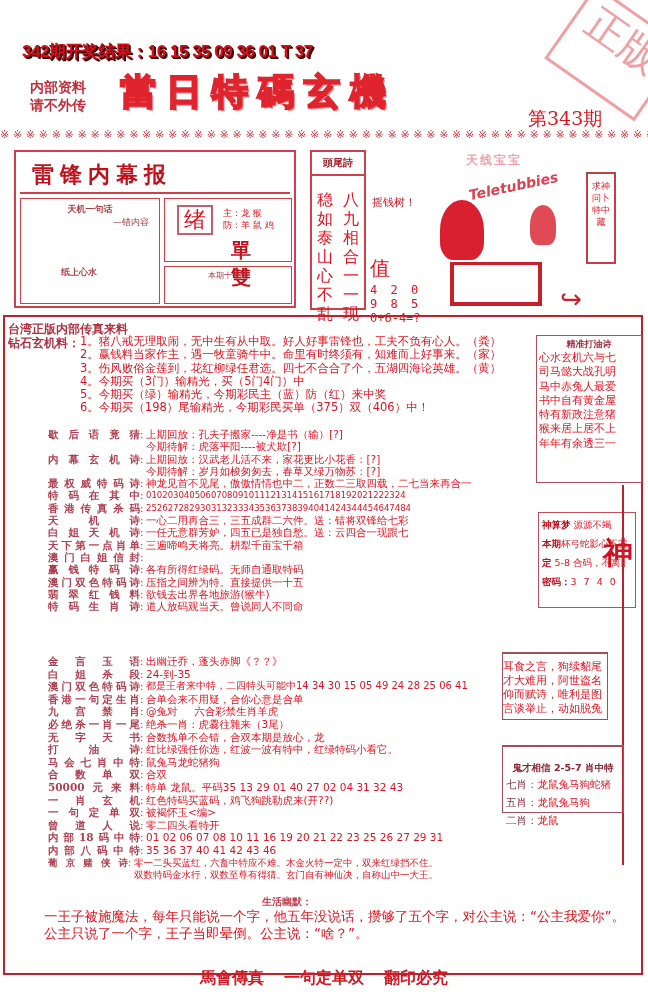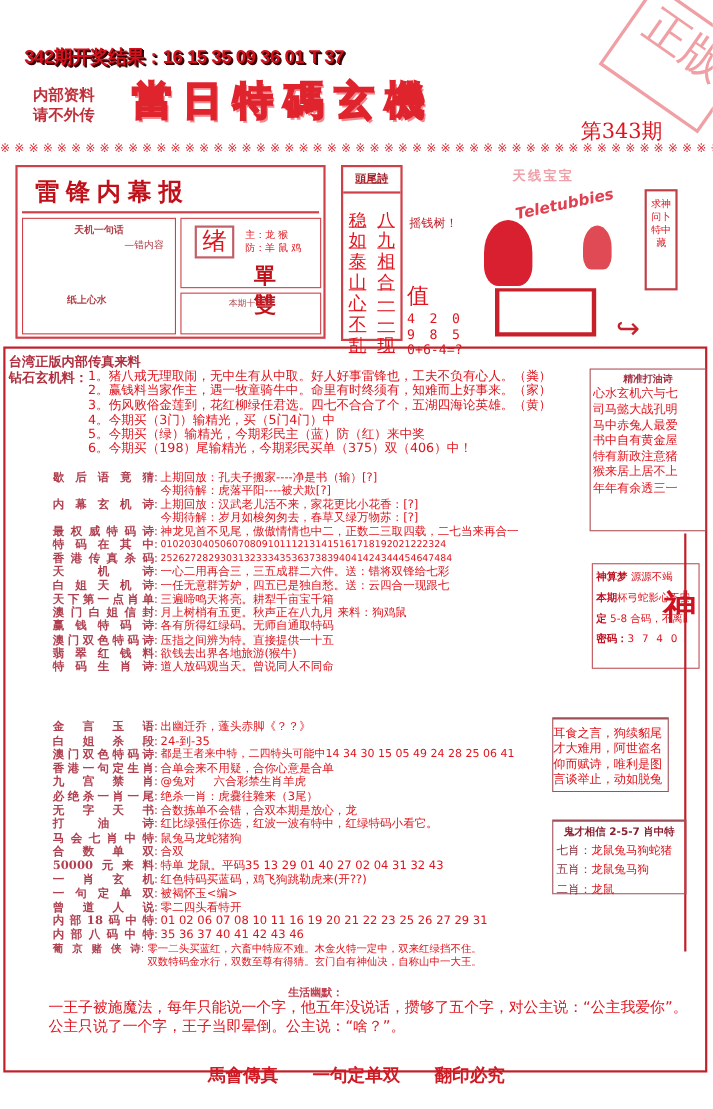--- a/index.html
+++ b/index.html
@@ -20,21 +20,21 @@
   .leifeng { left: 14px; top: 150px; width: 282px; height: 158px; border: 2px solid #d04048; }
   .leifeng .title { position:absolute; left: 4px; top: 2px; right: 4px; height: 40px; border-bottom: 2px solid #d04048; font-family: "DejaVu Serif", serif; font-weight: bold; font-size: 22px; color: #c0101a; padding: 6px 12px; letter-spacing: 6px; }
   .leifeng .l-box { position:absolute; left: 4px; top: 46px; width: 140px; height: 106px; border: 1px solid #d04048; font-size: 9px; color:#b04048; }
   .leifeng .r-box { position:absolute; left: 148px; top: 46px; width: 128px; height: 64px; border: 1px solid #d04048; }
   .leifeng .r-box2 { position:absolute; left: 148px; top: 114px; width: 128px; height: 38px; border: 1px solid #d04048; font-size: 8px; color:#b04048; text-align:center; padding-top:3px;}
   .xu { position:absolute; left: 12px; top: 6px; width: 36px; height: 30px; border: 2px solid #c06068; font-size: 22px; color: #e0141e; text-align:center; line-height: 26px; }
   .small-red { font-size: 9px; color: #e0141e; }
   .dan-shuang { position:absolute; left: 66px; top: 38px; font-size: 20px; font-weight: bold; color: #c0101a; letter-spacing: 12px; font-family:"DejaVu Serif", serif; }
 
   
-  .poem { left: 310px; top: 150px; width: 56px; height: 160px; border: 2px solid #d04048; text-decoration: underline; }
+  .poem { left: 310px; top: 150px; width: 56px; height: 160px; border: 2px solid #d04048; }
   .poem .head { height: 24px; border-bottom: 2px solid #d04048; font-size: 10px; font-weight: bold; text-align: center; line-height: 22px; color: #a02028; }
   .poem .cols { display: flex; justify-content: space-around; padding-top: 14px; }
   .poem .col { width: 18px; font-size: 16px; line-height: 19px; color: #e0141e; text-align: center; word-break: break-all; }
 
   .zhi { left: 370px; top: 255px; font-size: 20px; color: #e0141e; }
   .nums { left: 370px; top: 283px; font-size: 12px; line-height: 14px; color: #e0141e; font-family: "DejaVu Sans Mono", monospace; letter-spacing: 3px; }
 
   
   .tele-word { left: 468px; top: 178px; font-size: 14px; font-weight: bold; color: #e04050; transform: rotate(-12deg); font-style: italic; }
   .tele-title { left: 466px; top: 152px; font-size: 12px; color: #f0a0a8; font-weight: bold; letter-spacing: 2px; }
@@ -62,28 +62,28 @@
 
   .side-poem { left: 536px; top: 335px; width: 106px; height: 148px; border: 1px solid #b05058; padding: 2px 2px; }
   .side-poem .h { font-size: 9px; font-weight:bold; color:#a03040; text-align:center; }
   .side-poem .l { font-size: 11px; color: #e0141e; line-height: 14.3px; white-space: nowrap; overflow: hidden; }
 
   .dream { left: 538px; top: 512px; width: 98px; height: 96px; border: 1px solid #c05058; font-size: 9.5px; line-height: 19px; padding: 2px 3px; color: #e0141e; }
   .dream .k { color: #c01020; font-weight: bold; }
   .dream .shen { position:absolute; right: 2px; top: 30px; font-size: 30px; color: #d01020; font-family: "DejaVu Serif", serif; font-weight: bold; }
 
   .idiom { left: 502px; top: 652px; width: 106px; height: 68px; border: 1px solid #a05058; border-top-width: 2px; font-size: 11px; line-height: 14px; color: #e0141e; text-align: left; padding-top: 6px; }
-  .ghost { left: 502px; top: 745px; width: 122px; height: 68px; border: 1px solid #a05058; border-top-width: 2px; font-size: 10.5px; line-height: 18px; color: #e0141e; padding: 3px 3px; }
+  .ghost { left: 502px; top: 745px; width: 122px; height: 68px; border: 1px solid #a05058; border-top-width: 2px; font-size: 10.5px; line-height: 18px; color: #e0141e; padding: 14px 3px; }
   .ghost .h { font-size: 9.5px; font-weight: bold; color: #8a2030; text-align:center; line-height: 14px; }
   .ghost .k { color: #8a3040; font-family:"DejaVu Serif", serif; }
 
   .humor-label { left: 262px; top: 895px; font-size: 10px; font-weight: bold; color: #c04050; }
   .humor { left: 44px; top: 908px; font-size: 13.5px; line-height: 17px; color: #e0141e; white-space: nowrap; }
 
-  .footer { left: 0; top: 968px; width: 648px; display: flex; justify-content: center; gap: 31px; font-family: "DejaVu Serif", serif; font-weight: bold; font-size: 16px; color: #d01a24; }
+  .footer { left: 0; top: 968px; width: 648px; display: flex; justify-content: center; gap: 20px; font-family: "DejaVu Serif", serif; font-weight: bold; font-size: 16px; color: #d01a24; }
   .vline { left: 622px; top: 485px; width: 2px; height: 380px; background: #c02028; }
 </style>
 </head>
 <body>
 
 <div class="abs result-line">342期开奖结果：16 15 35 09 36 01 T 37</div>
 <div class="abs internal">
   <div>内部资料</div>
   <div>请不外传</div>
 </div>
@@ -210,21 +210,20 @@
       <span class="val">一任无意群芳妒，四五已是独自愁。送：云四合一现跟七</span>
     </div>
   <div class="row">
       <span class="lab">天下第一点肖单</span>
       <span class="lab-colon">:</span>
       <span class="val">三遍啼鸣天将亮。耕犁千亩宝千箱</span>
     </div>
   <div class="row">
       <span class="lab">澳门白姐信封</span>
       <span class="lab-colon">:</span>
-      <span class="val">月上树梢有五更。秋声正在八九月    来料：狗鸡鼠</span>
     </div>
   <div class="row">
       <span class="lab">赢钱特码诗</span>
       <span class="lab-colon">:</span>
       <span class="val">各有所得红绿码。无师自通取特码</span>
     </div>
   <div class="row">
       <span class="lab">澳门双色特码诗</span>
       <span class="lab-colon">:</span>
       <span class="val">压指之间辨为特。直接提供一十五</span>

